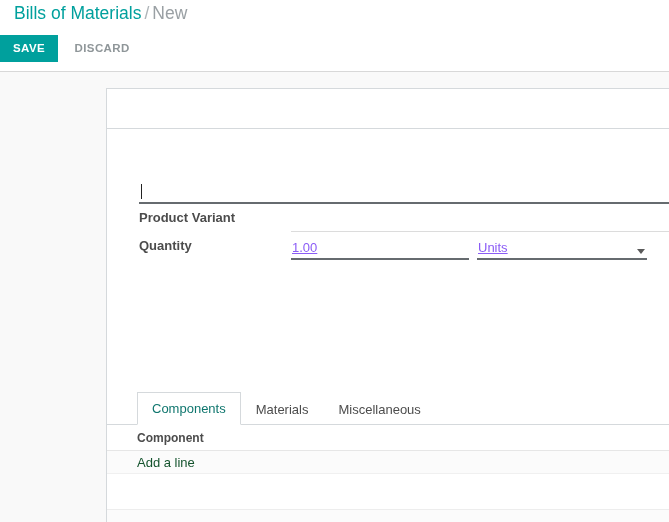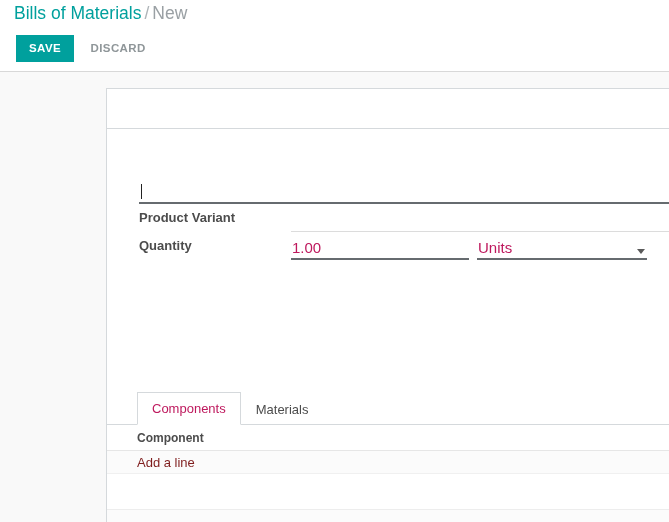--- a/index.html
+++ b/index.html
@@ -48,21 +48,21 @@
     color: #aeb4b8;
     padding: 0 3px;
   }
   .breadcrumb .crumb-current {
     color: #9aa0a4;
     text-align: center;
   }
 
   .cp-buttons {
     position: absolute;
-    left: 16px;
+    left: 0;
     top: 35px;
   }
   .btn-save {
     display: inline-block;
     background: #00a09d;
     color: #ffffff;
     border: none;
     font-size: 11.5px;
     font-weight: bold;
     letter-spacing: .4px;
@@ -154,25 +154,26 @@
     position: relative;
     flex: 1 1 auto;
   }
   .input-line {
     position: relative;
     height: 23px;
     display: flex;
     align-items: center;
   }
   .input-line .val {
-    font-size: 15px;
-    color: #be185d;
+    font-size: 13px;
+    color: #8b5cf6;
     line-height: 18px;
     padding-left: 1px;
     white-space: nowrap;
+    text-decoration: underline;
   }
   .underline-dark {
     border-bottom: 2px solid #666b6f;
   }
   .underline-light {
     border-bottom: 1px solid #dcdcdc;
   }
 
   
   .caret {
@@ -231,21 +232,21 @@
     border: 1px solid transparent;
     border-bottom: none;
     margin-bottom: -1px;
     cursor: pointer;
     white-space: nowrap;
   }
   .tab.active {
     background: #ffffff;
     border: 1px solid #d5d9dc;
     border-bottom: 1px solid #ffffff;
-    color: #be185d;
+    color: #0f766e;
   }
 
   
   .o2m {
     width: 600px;
     background: #ffffff;
   }
   .o2m-head {
     display: flex;
     height: 26px;
@@ -271,21 +272,21 @@
   .o2m-addrow {
     height: 23px;
     display: flex;
     align-items: center;
     padding-left: 30px;
     background: #fbfbfb;
     border-bottom: 1px solid #f0f0f0;
   }
   .add-line {
     font-size: 13px;
-    color: #7f1d1d;
+    color: #14532d;
     cursor: pointer;
     line-height: 17px;
   }
 
   .o2m-filler {
     height: 36px;
     background: #ffffff;
     border-bottom: 1px solid #ededed;
   }
   .o2m-foot {
@@ -363,20 +364,21 @@
             </div>
           </div>
 
         </div>
 
         <div class="notebook">
 
           <div class="tab-row">
             <div class="tab active">Components</div>
             <div class="tab">Materials</div>
+            <div class="tab">Miscellaneous</div>
           </div>
 
           <div class="o2m">
 
             <div class="o2m-head">
               <div class="o2m-th component">Component</div>
               <div class="o2m-th qty">Qu</div>
             </div>
 
             <div class="o2m-addrow">

